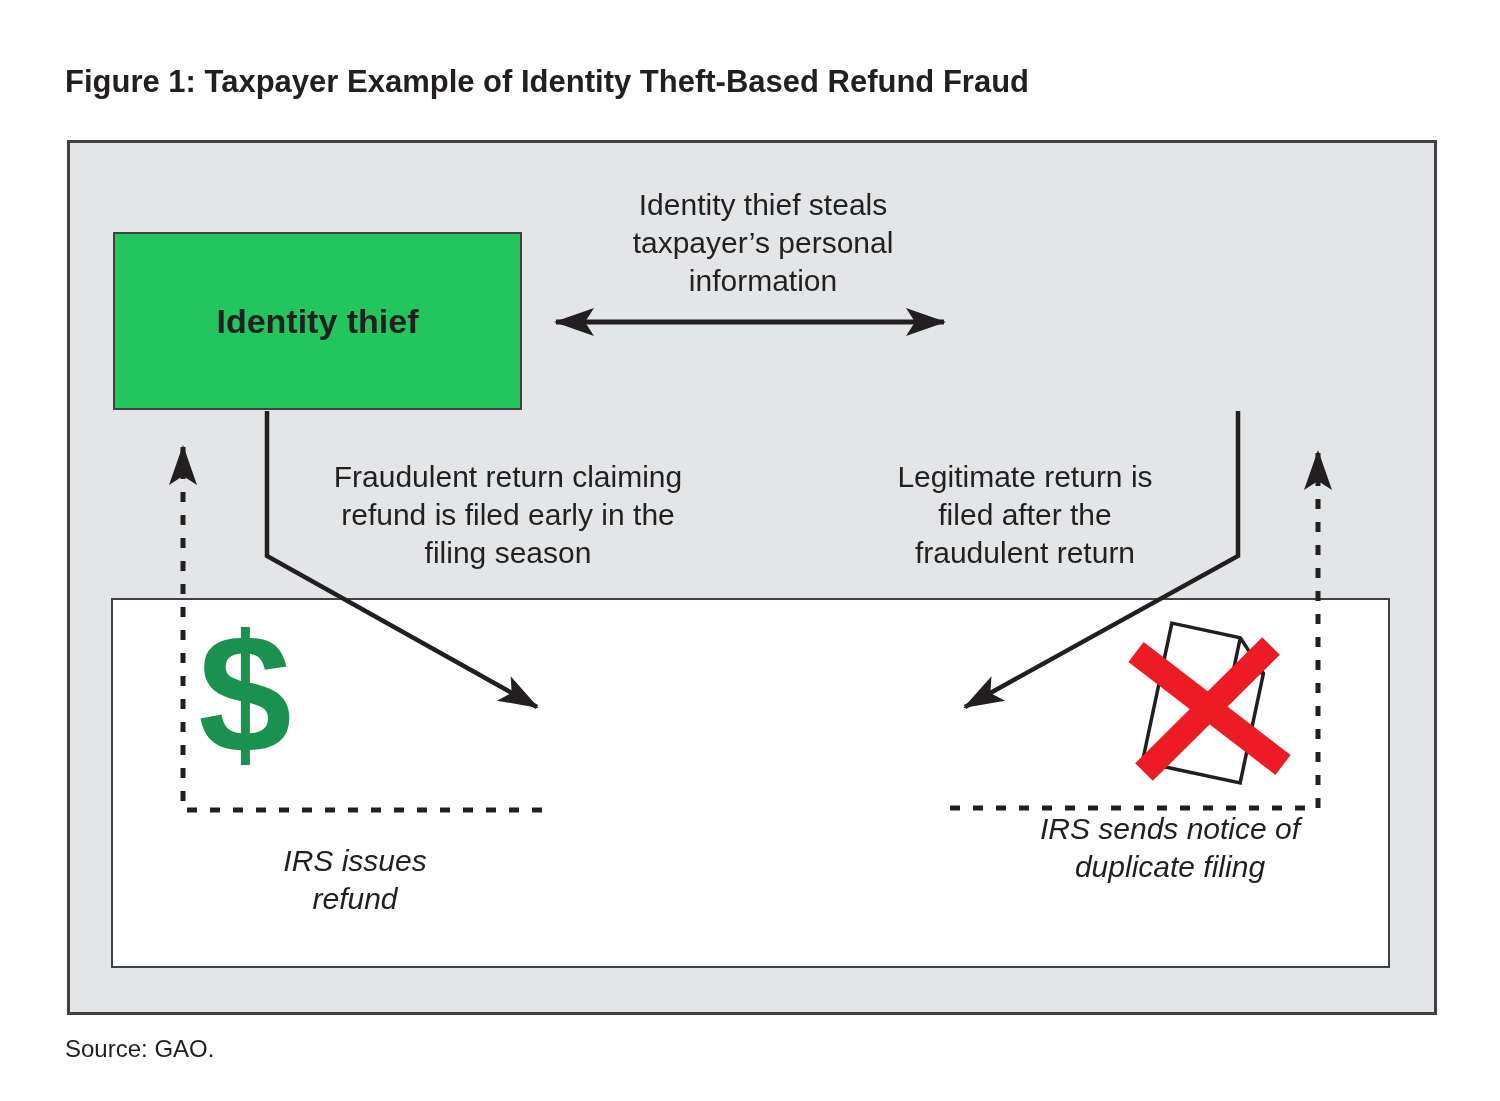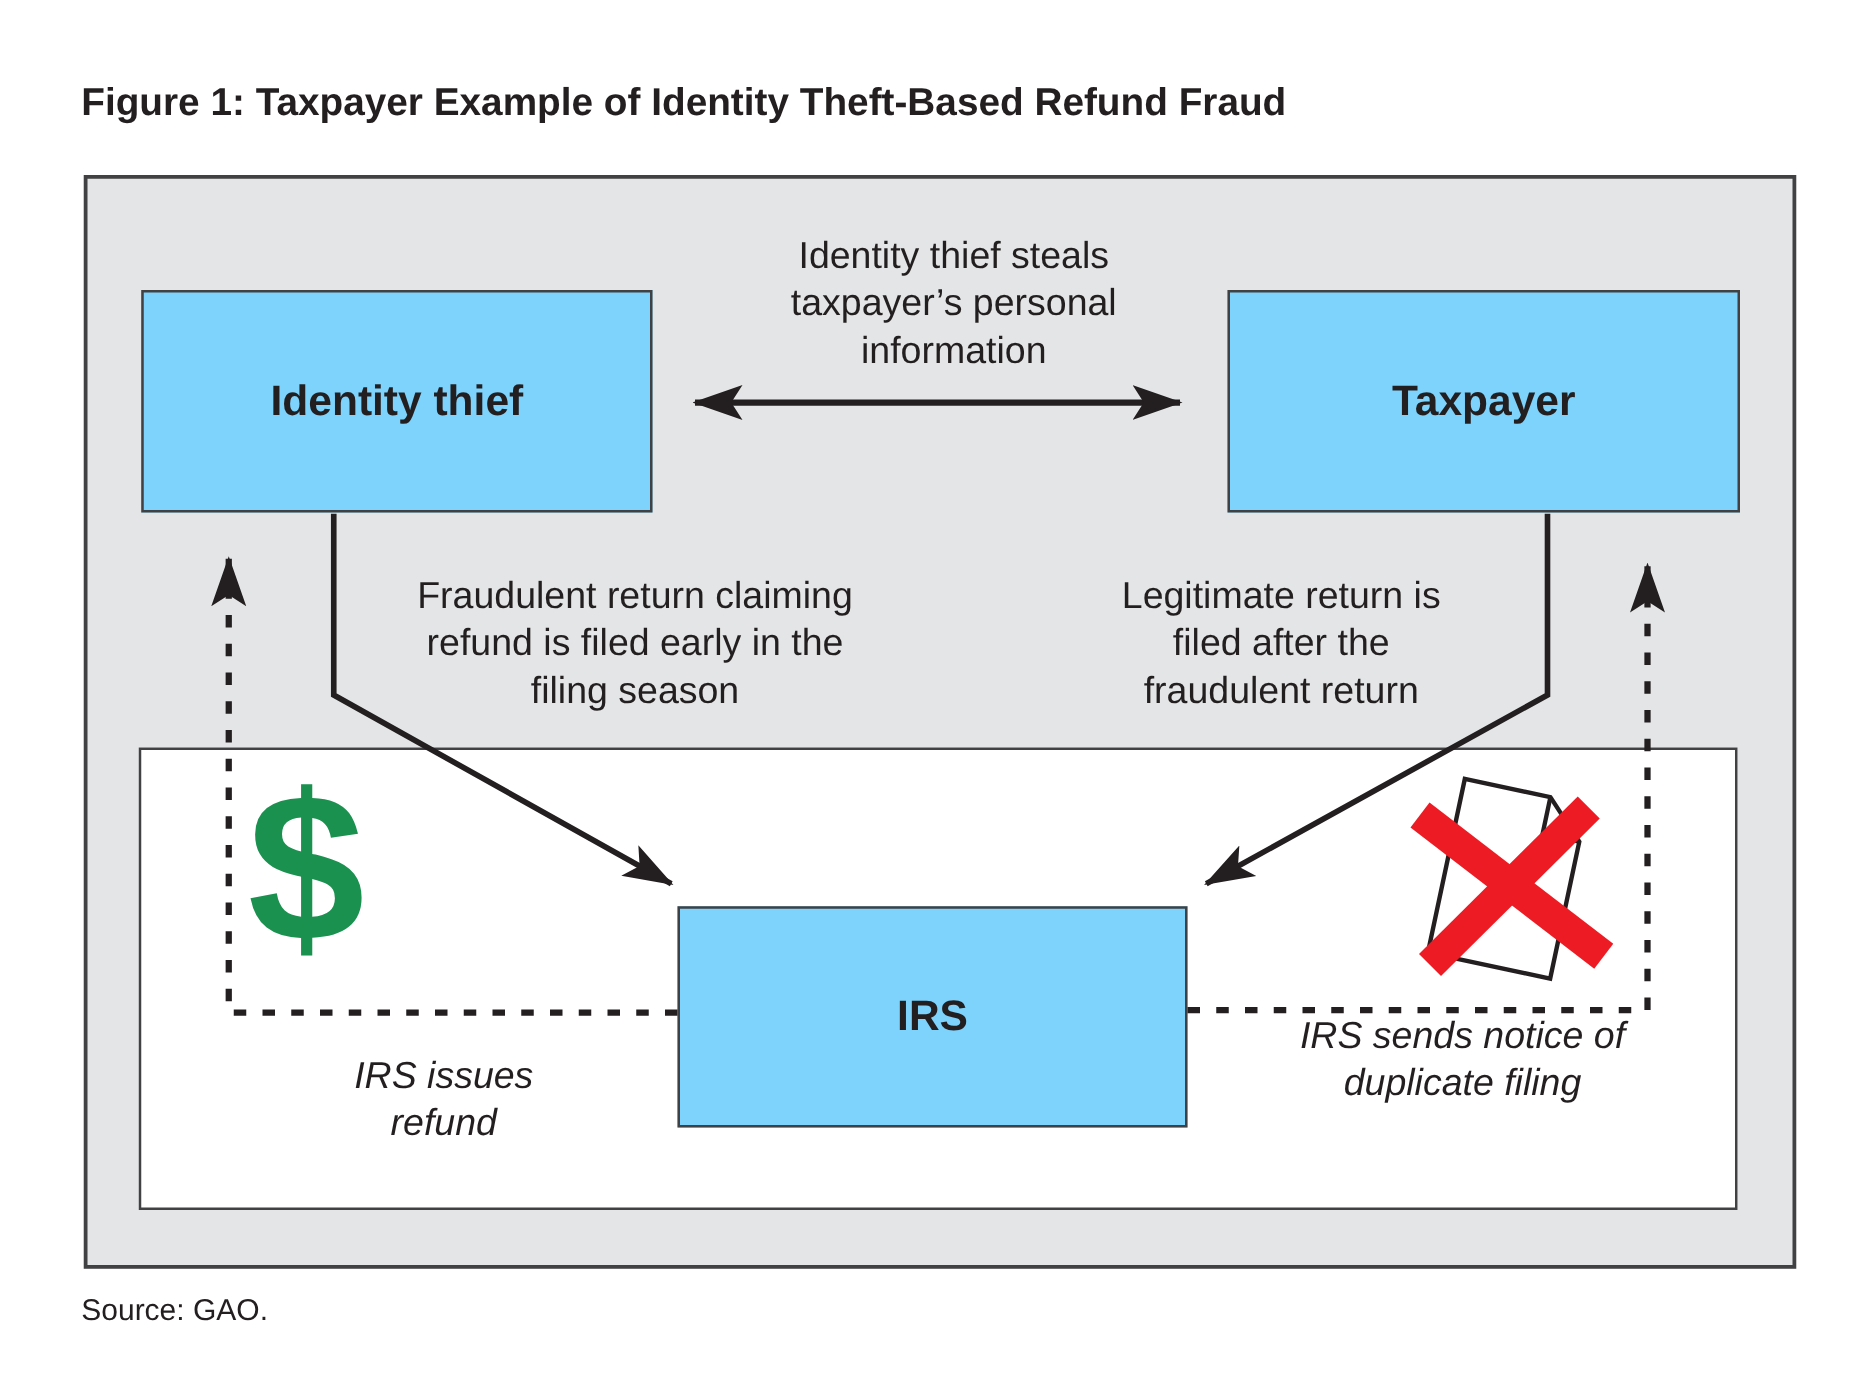--- a/index.html
+++ b/index.html
@@ -14,21 +14,21 @@
   .outer-box {
     position:absolute; left:67px; top:140px; width:1370px; height:875px;
     background:#e3e5e6; border:3px solid #414042; box-sizing:border-box;
   }
   .inner-box {
     position:absolute; left:111px; top:598px; width:1279px; height:370px;
     background:#ffffff; border:2px solid #414042; box-sizing:border-box;
   }
 
   .node {
-    position:absolute; background:#7dd3fc; border:2px solid #414042; box-sizing:border-box;
+    position:absolute; background:#22c55e; border:2px solid #414042; box-sizing:border-box;
     display:flex; align-items:center; justify-content:center;
     font-weight:bold; font-size:34px;
   }
   .node-thief    { left:113px; top:232px; width:409px; height:178px; }
   .node-taxpayer { left:982px; top:232px; width:410px; height:178px; }
   .node-irs      { left:542px; top:725px; width:408px; height:177px; }
 
   .ann {
     position:absolute; transform:translateX(-50%);
     font-size:30px; line-height:38px; text-align:center;
@@ -58,26 +58,20 @@
 
 <div class="page">
 
   <div class="figure-title">Figure 1: Taxpayer Example of Identity Theft-Based Refund Fraud</div>
 
   <div class="outer-box"></div>
   <div class="inner-box"></div>
 
   <div class="node node-thief">
     <span>Identity thief</span>
-  </div>
-  <div class="node node-taxpayer">
-    <span>Taxpayer</span>
-  </div>
-  <div class="node node-irs">
-    <span>IRS</span>
   </div>
 
   <svg class="overlay" viewBox="0 0 1500 1101" xmlns="http://www.w3.org/2000/svg">
     <defs>
       <marker id="ah" markerUnits="userSpaceOnUse" markerWidth="40" markerHeight="30" viewBox="0 0 40 30" refX="38" refY="15" orient="auto-start-reverse">
         <path d="M0,1 L40,15 L0,29 L9,15 Z" fill="#231f20"></path>
       </marker>
     </defs>
 
     <line x1="556" y1="322" x2="944" y2="322" stroke="#231f20" stroke-width="5" marker-start="url(#ah)" marker-end="url(#ah)"></line>

